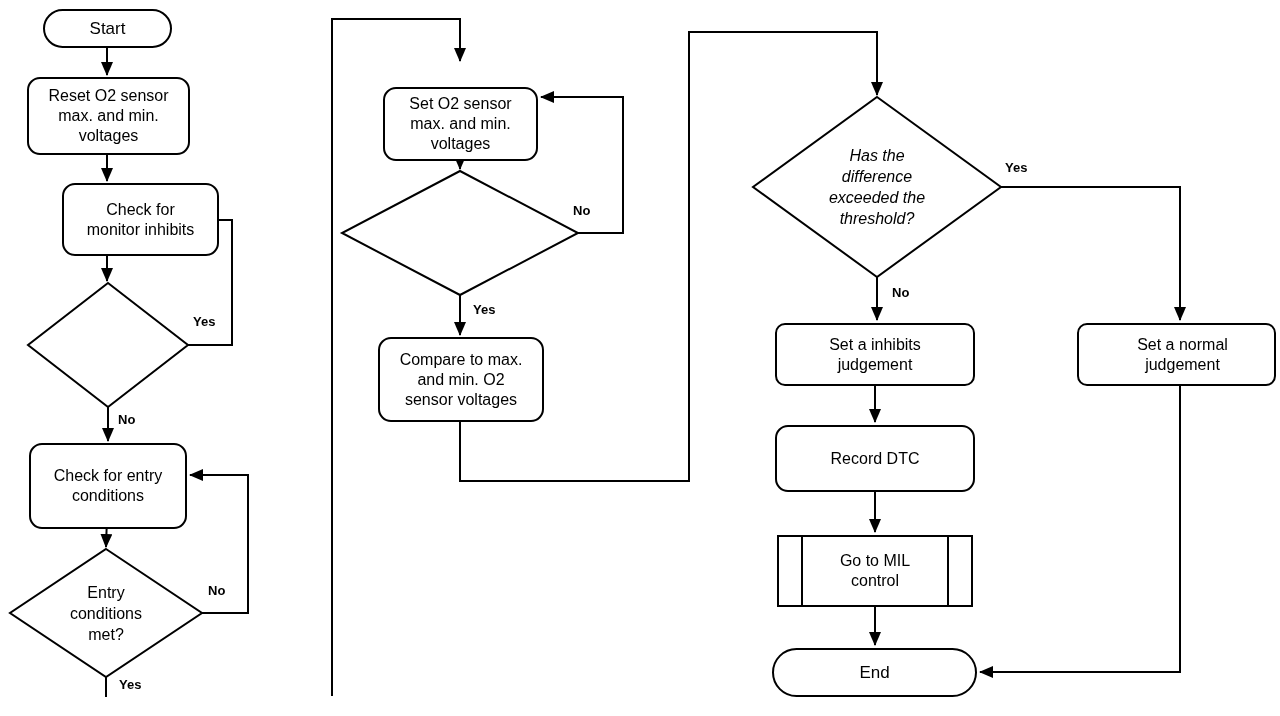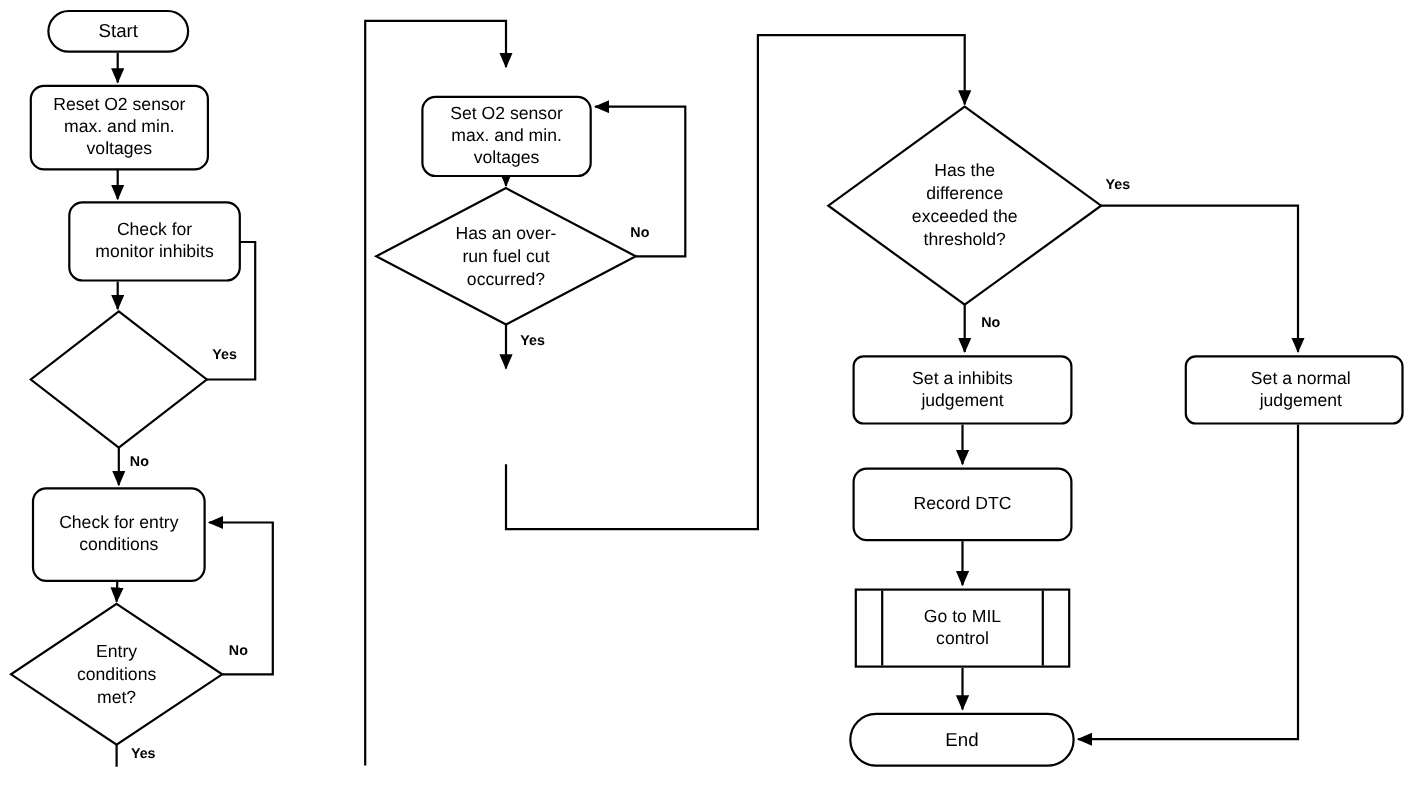--- a/index.html
+++ b/index.html
@@ -97,26 +97,26 @@
 conditions</div>
 
   <div class="dtext" style="left:46px;top:575px;width:120px;height:76px;">Entry
 conditions
 met?</div>
 
   <div class="node rounded" style="left:383px;top:63px;width:155px;height:74px;margin-top:24px;">Set O2 sensor
 max. and min.
 voltages</div>
 
-  <div class="dtext" style="left:390px;top:197px;width:140px;height:72px;">Has an over-
-run fuel cut
-occurred?</div>
 
+  <div class="node rounded" style="left:378px;top:337px;width:166px;height:85px;">Compare to max.
+and min. O2
+sensor voltages</div>
 
-  <div class="dtext" style="left:797px;top:142px;width:160px;height:90px;">Has the
+  <div class="dtext" style="left:797px;top:142px;width:160px;height:90px;font-style:italic;">Has the
 difference
 exceeded the
 threshold?</div>
 
   <div class="node rounded" style="left:775px;top:323px;width:200px;height:63px;border-radius:10px;">Set a inhibits
 judgement</div>
 
   <div class="node rounded" style="left:775px;top:425px;width:200px;height:67px;">Record DTC</div>
 
   <div class="node predef" style="left:777px;top:535px;width:196px;height:72px;">Go to MIL

